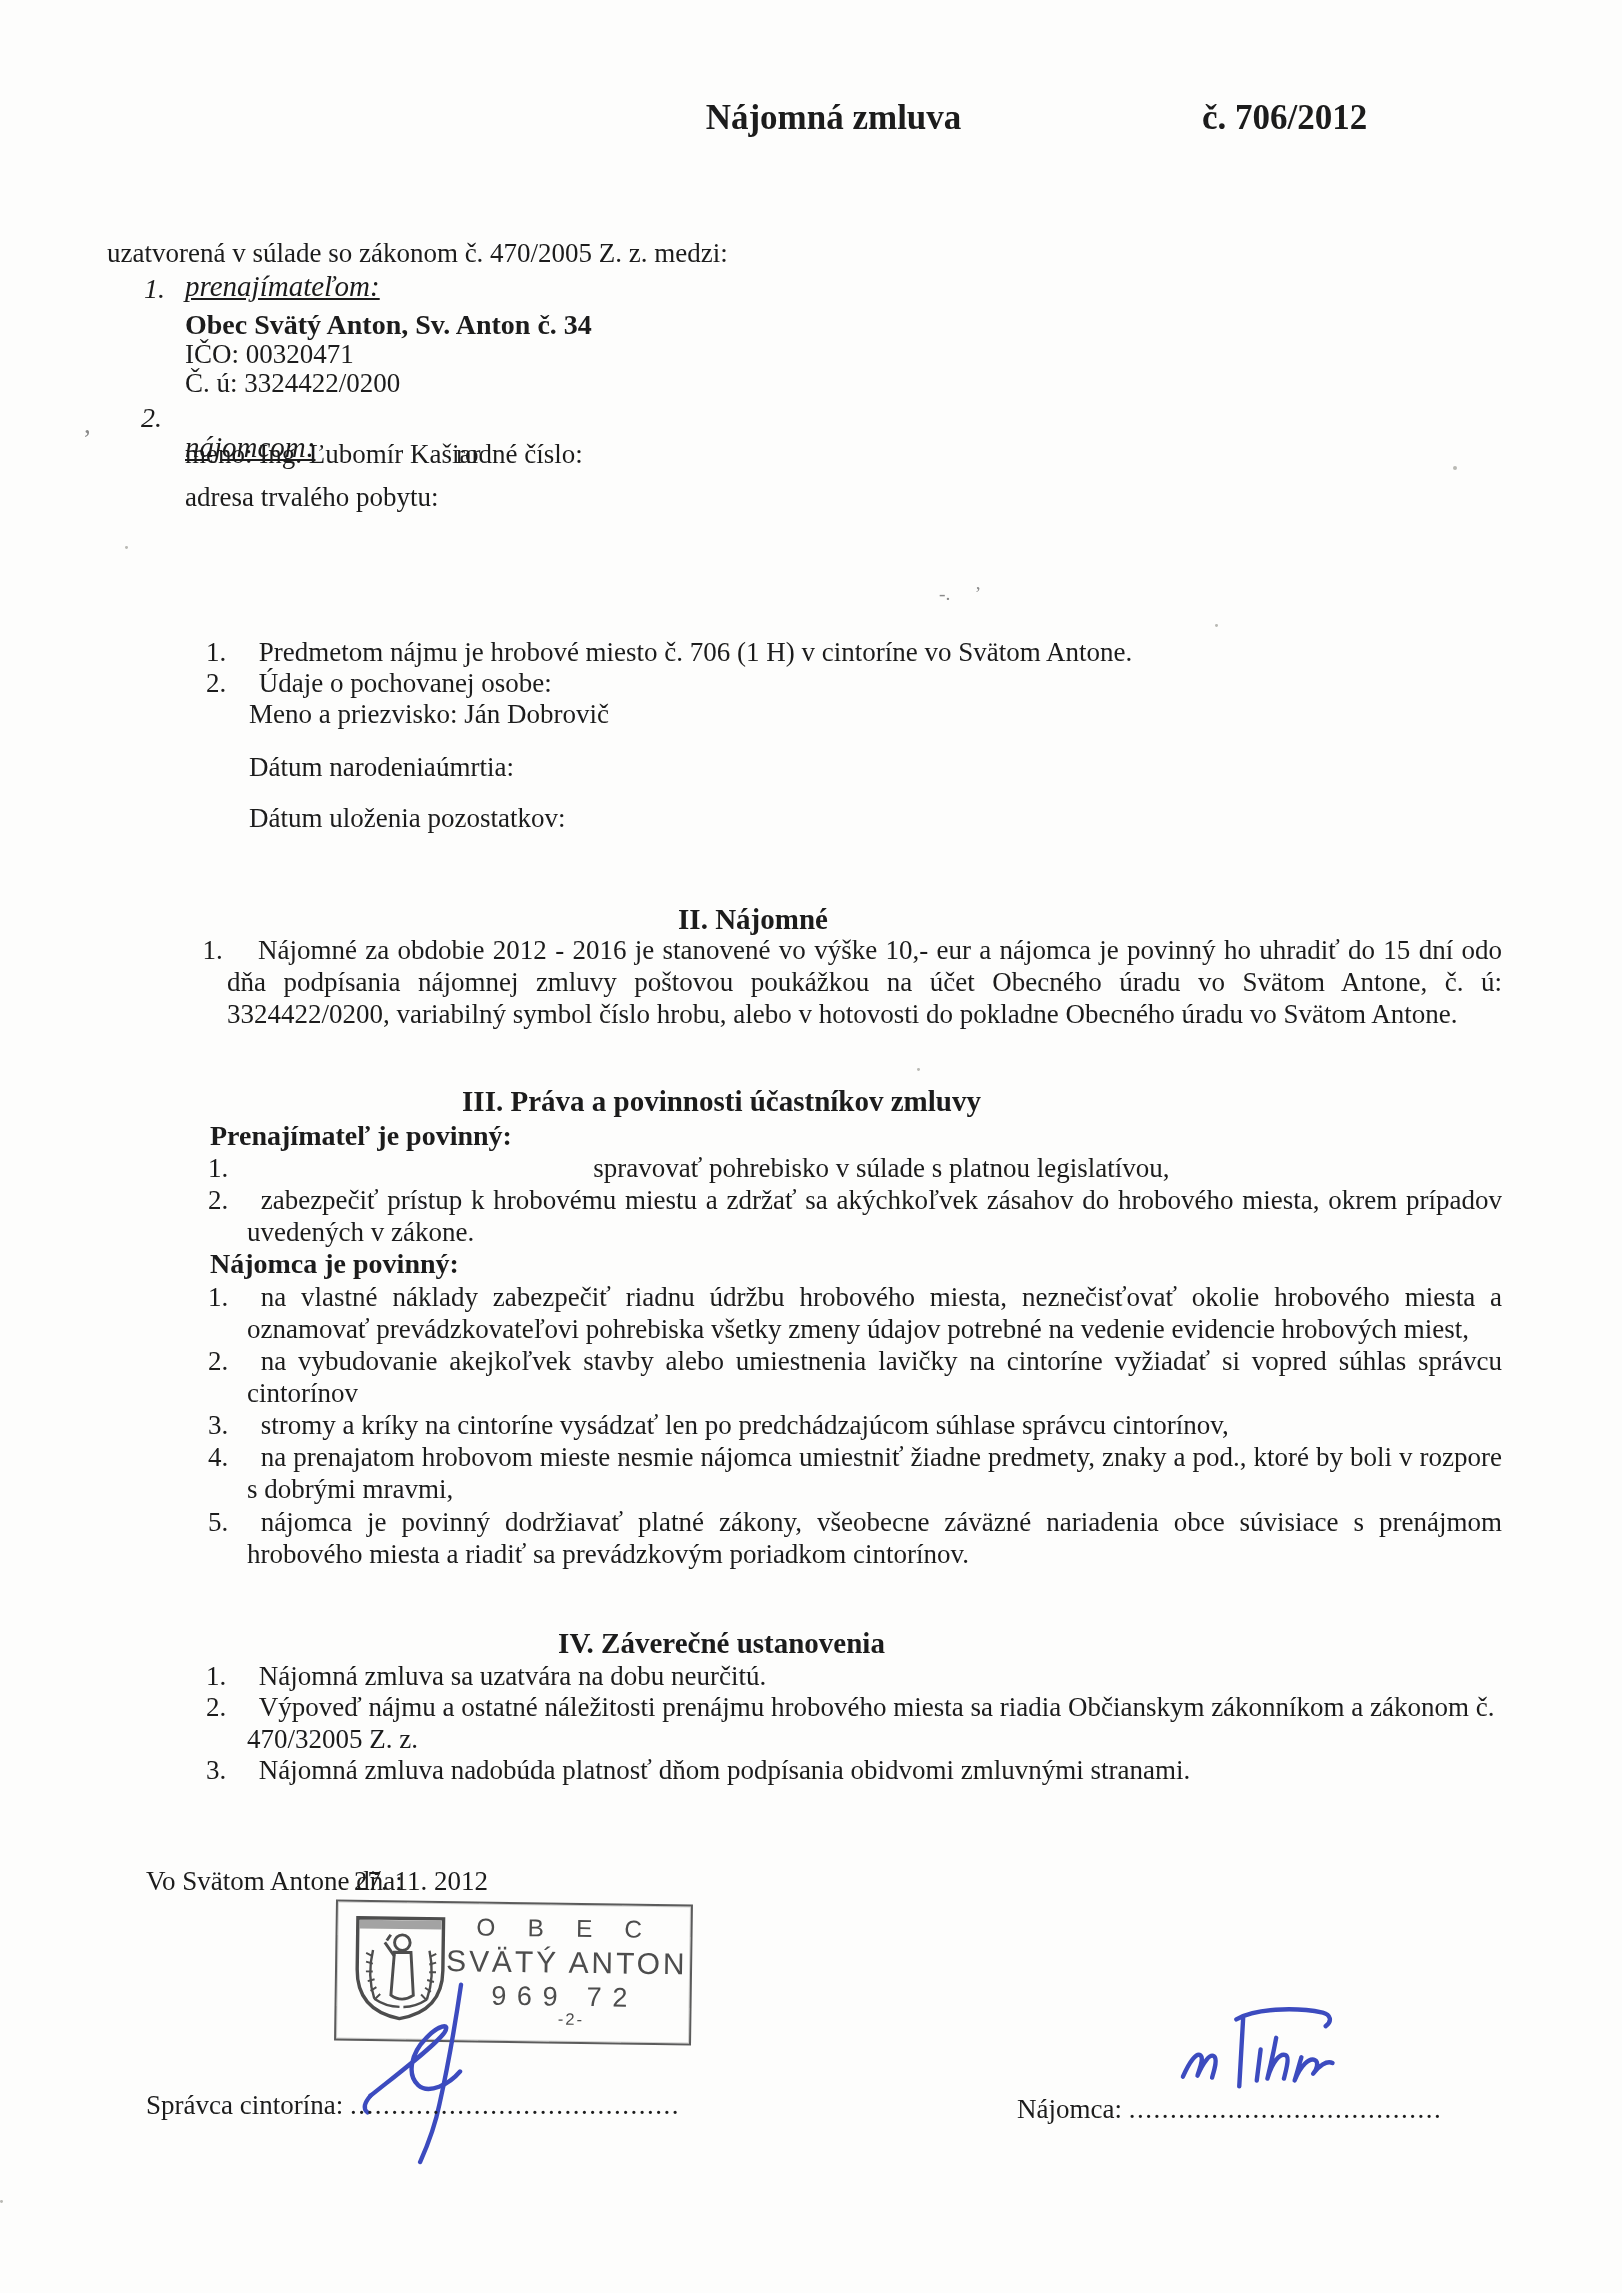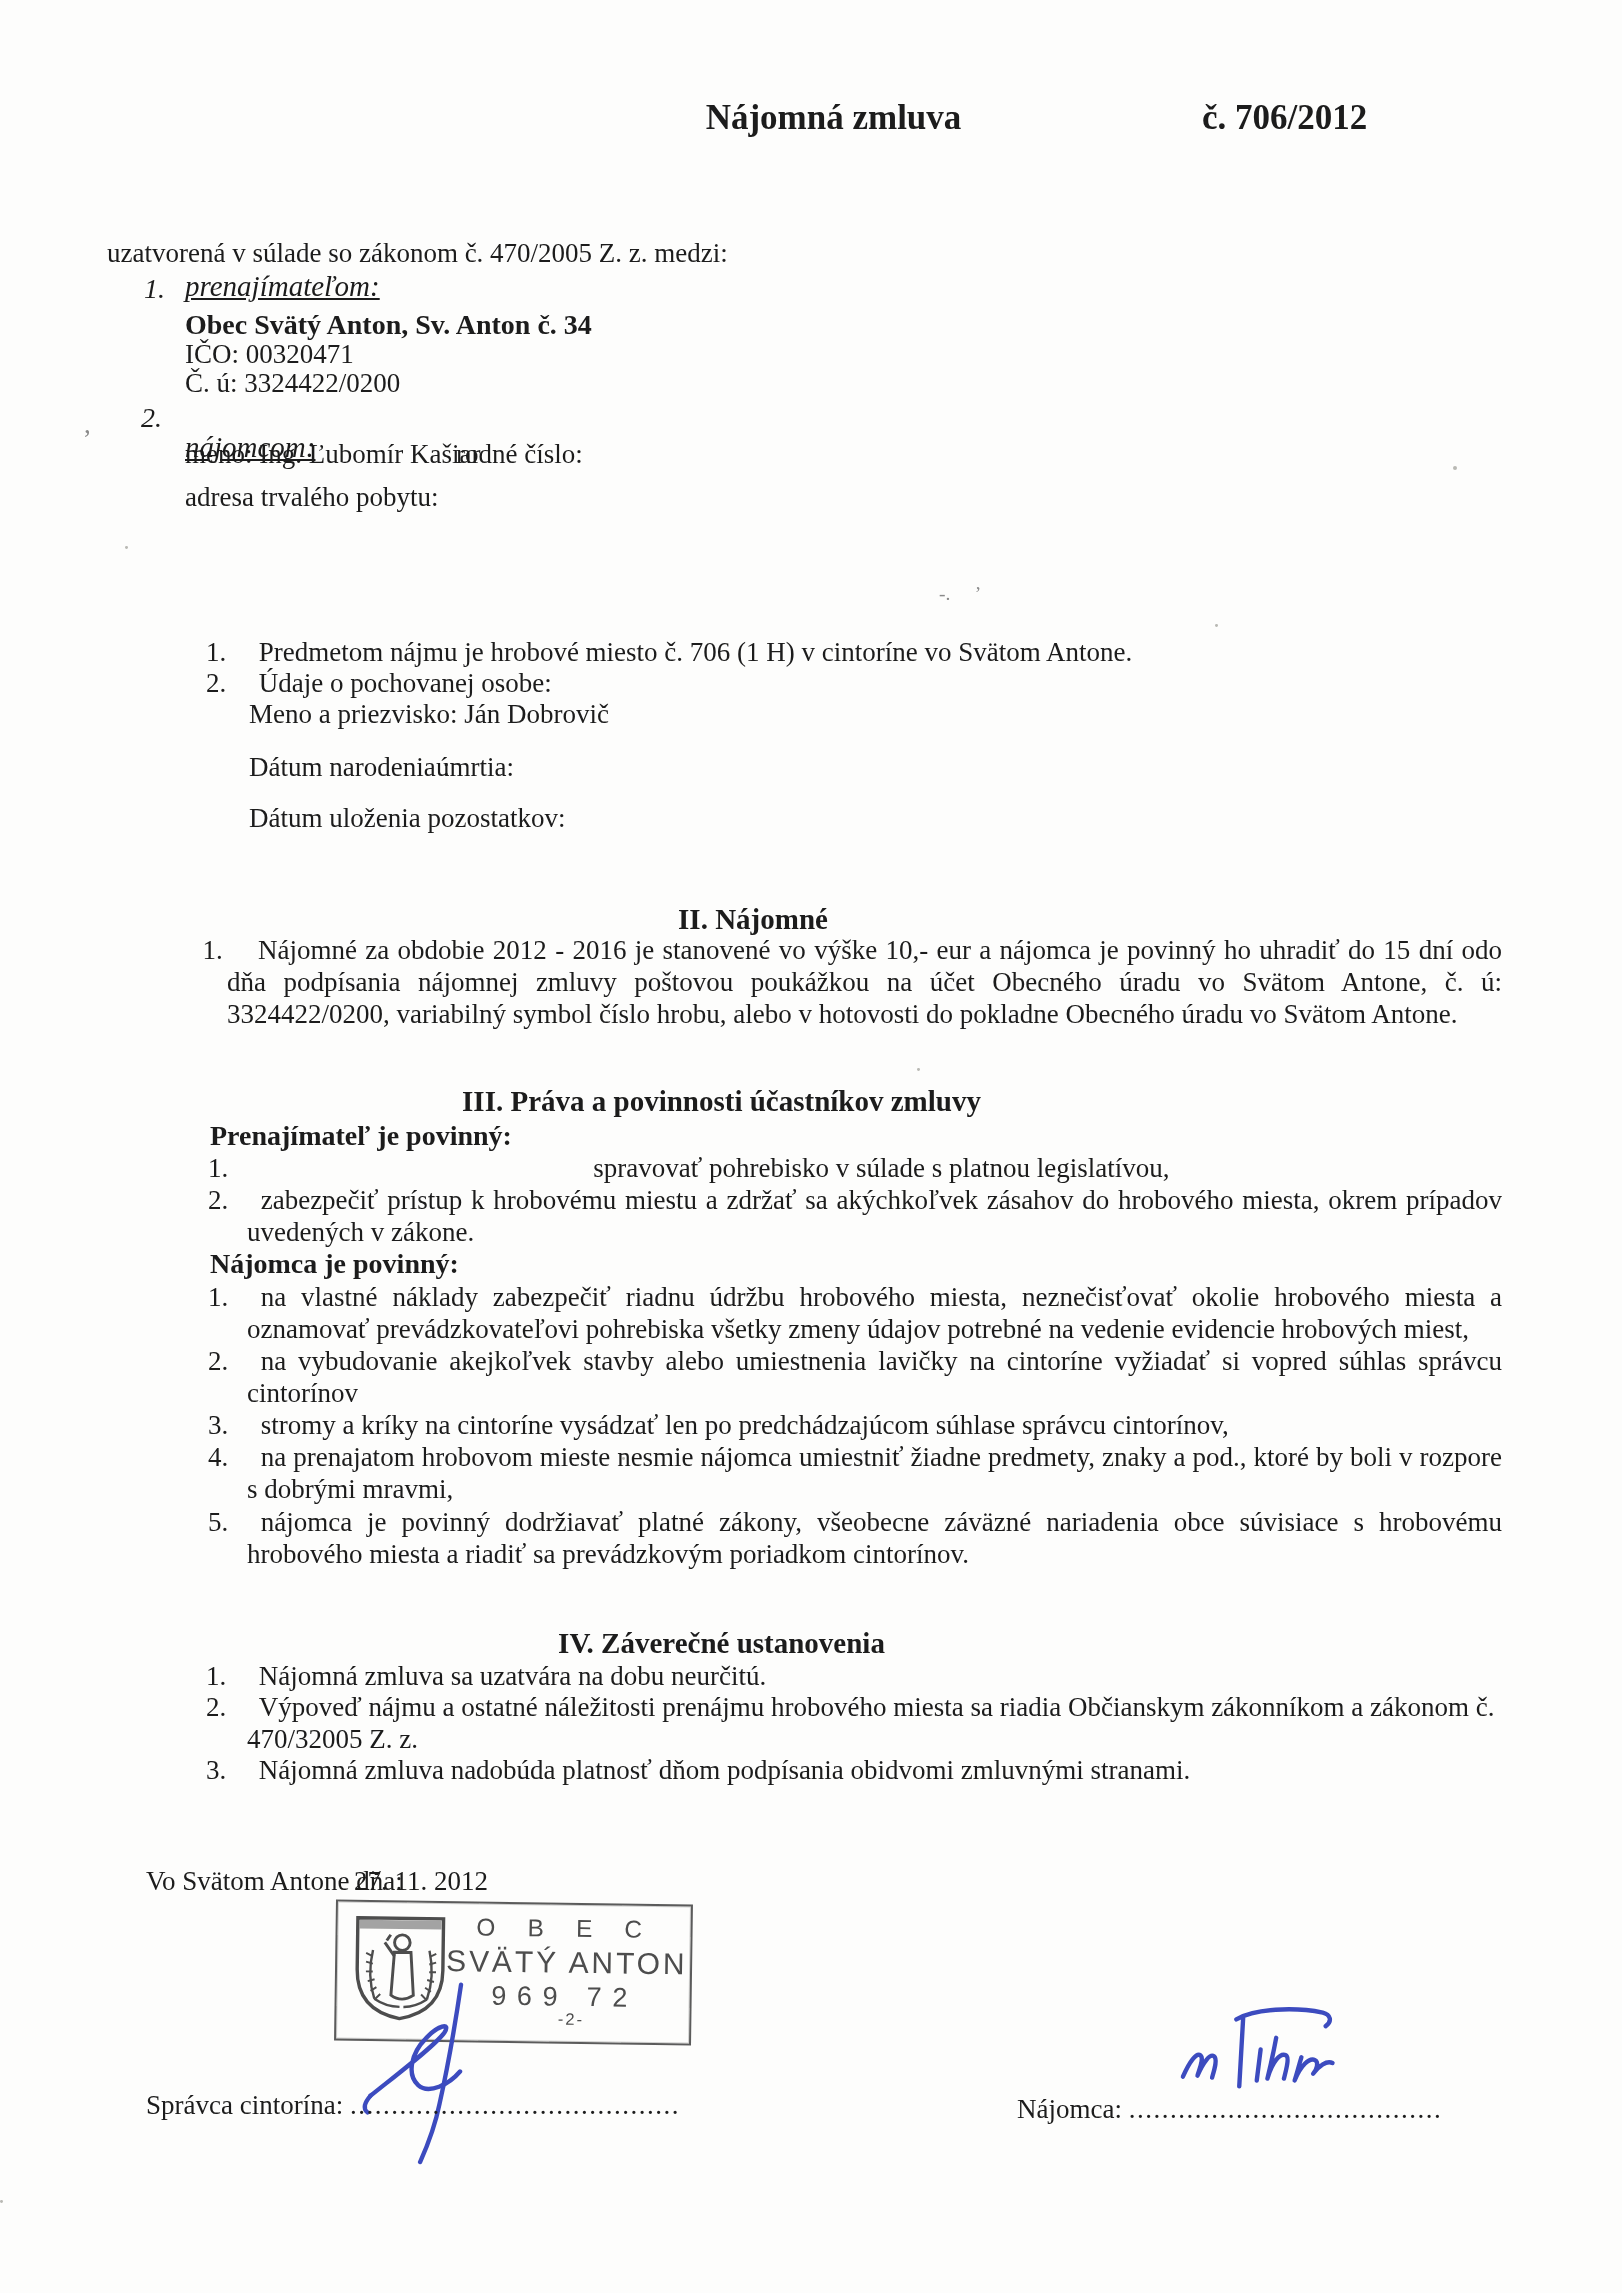--- a/index.html
+++ b/index.html
@@ -108,21 +108,21 @@
   <div class="abs li nojust" style="left:247px;top:1409px;width:1255px;">
     <span class="num" style="left:-39px;">3.</span>
     <div class="txt" style="text-indent:13.7px;">stromy a kríky na cintoríne vysádzať len po predchádzajúcom súhlase správcu cintorínov,</div>
   </div>
   <div class="abs li" style="left:247px;top:1441px;width:1255px;">
     <span class="num" style="left:-39px;">4.</span>
     <div class="txt" style="text-indent:13.7px;">na prenajatom hrobovom mieste nesmie nájomca umiestniť žiadne predmety, znaky a pod., ktoré by boli v rozpore s dobrými mravmi,</div>
   </div>
   <div class="abs li" style="left:247px;top:1506px;width:1255px;">
     <span class="num" style="left:-39px;">5.</span>
-    <div class="txt" style="text-indent:13.7px;">nájomca je povinný dodržiavať platné zákony, všeobecne záväzné nariadenia obce súvisiace s hrobovému hrobového miesta a riadiť sa prevádzkovým poriadkom cintorínov.</div>
+    <div class="txt" style="text-indent:13.7px;">nájomca je povinný dodržiavať platné zákony, všeobecne záväzné nariadenia obce súvisiace s prenájmom hrobového miesta a riadiť sa prevádzkovým poriadkom cintorínov.</div>
   </div>
 
   <div class="abs heading" style="left:0;top:1627px;width:1443px;">IV. Záverečné ustanovenia</div>
   <div class="abs li nojust" style="left:247px;top:1660px;width:1255px;">
     <span class="num" style="left:-41px;">1.</span>
     <div class="txt" style="text-indent:11.7px;">Nájomná zmluva sa uzatvára na dobu neurčitú.</div>
   </div>
   <div class="abs li" style="left:247px;top:1691px;width:1255px;">
     <span class="num" style="left:-41px;">2.</span>
     <div class="txt" style="text-indent:11.7px;text-align:left;">Výpoveď nájmu a ostatné náležitosti prenájmu hrobového miesta sa riadia Občianskym zákonníkom a zákonom č. 470/32005 Z. z.</div>

